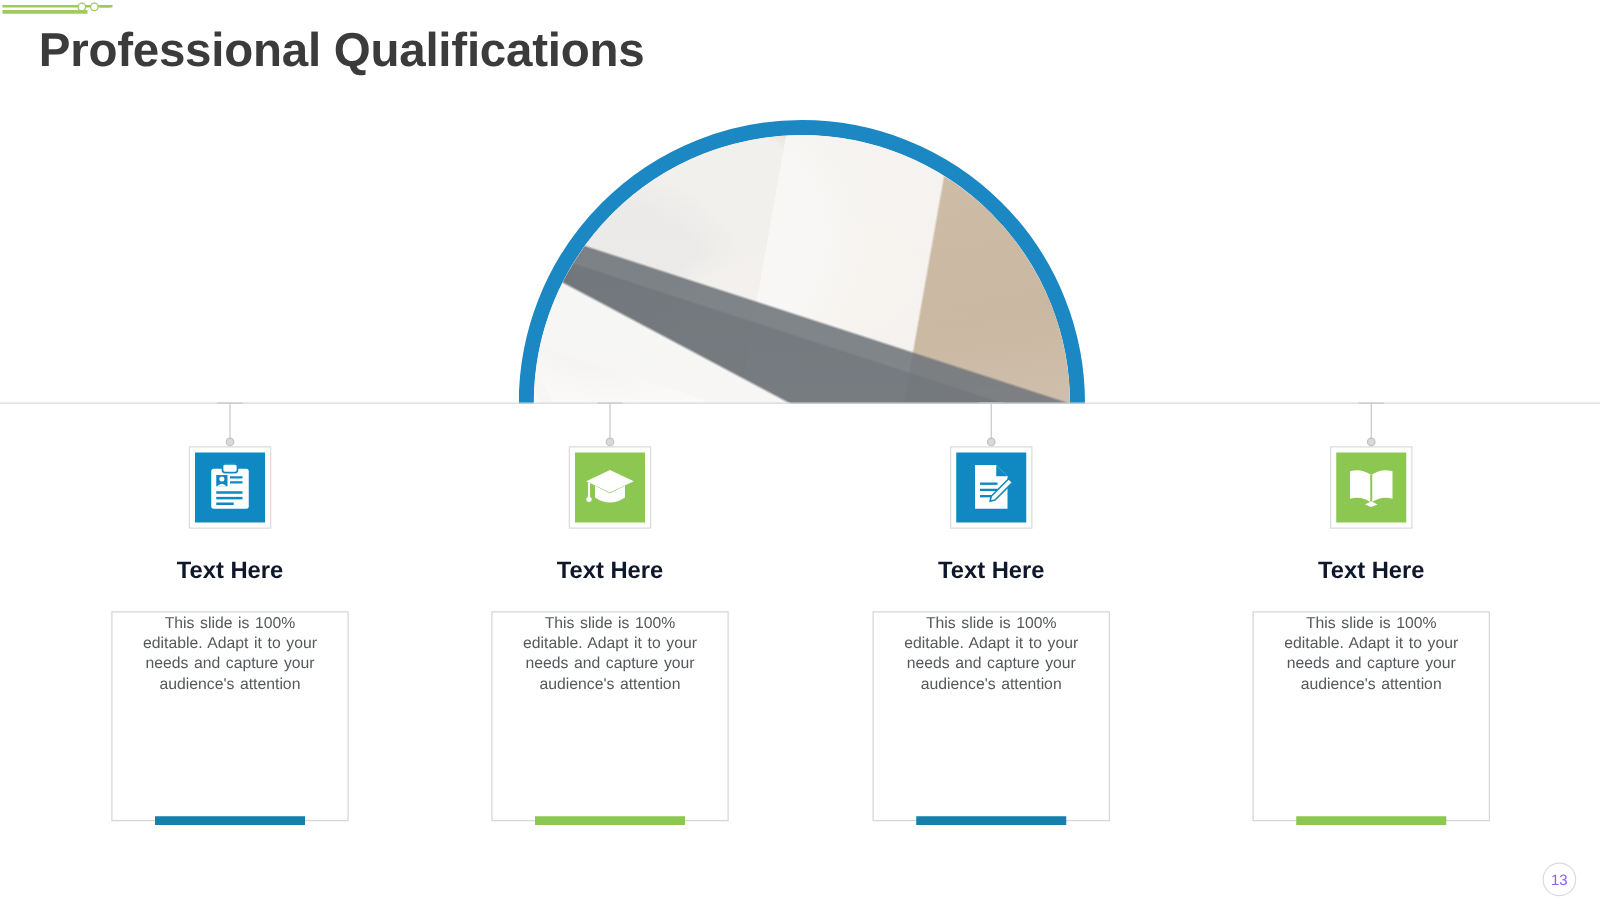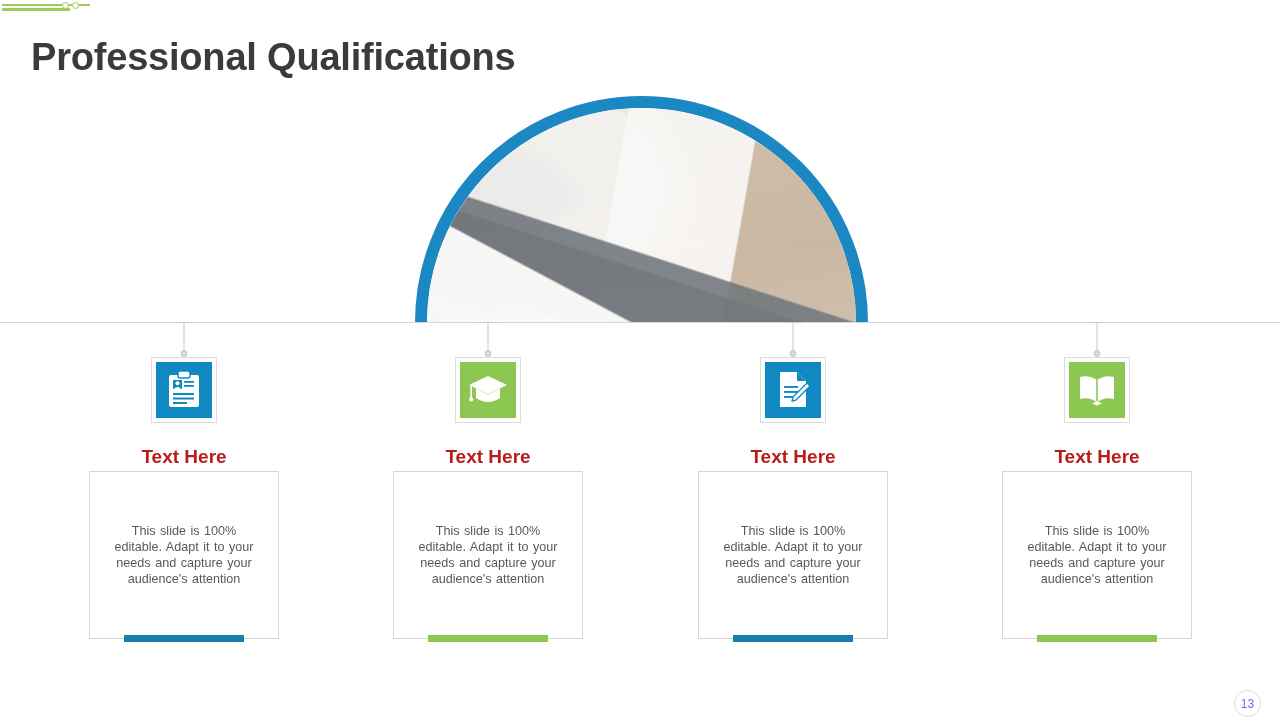--- a/index.html
+++ b/index.html
@@ -51,21 +51,21 @@
     position: absolute;
     left: 80px; top: 4px;
     width: 10px; height: 2px;
     background: #9ecb5a;
   }
 
   
   #page-title {
     position: absolute;
     left: 31px;
-    top: 36px;
+    top: 20px;
     font-size: 38px;
     font-weight: bold;
     color: #3b3b3b;
     letter-spacing: -0.2px;
     white-space: nowrap;
   }
 
   
   #hero {
     position: absolute;
@@ -196,32 +196,31 @@
     border: 1px solid #dcdcdc;
     box-sizing: border-box;
   }
   .icon-tile svg { display: block; }
 
   .col-title {
     margin-top: 28px;
     text-align: center;
     font-size: 19px;
     font-weight: bold;
-    color: #b91c1c;
+    color: #0f172a;
   }
 
   .card {
     position: relative;
-    margin-top: 3px;
+    margin-top: 21px;
     width: 190px;
     height: 168px;
     border: 1px solid #d6d6d6;
     box-sizing: border-box;
     display: flex;
-    align-items: center;
     justify-content: center;
   }
   .card-text {
     width: 148px;
     text-align: center;
     font-size: 12.6px;
     line-height: 16.2px;
     color: #55595c;
     word-spacing: 1px;
   }

